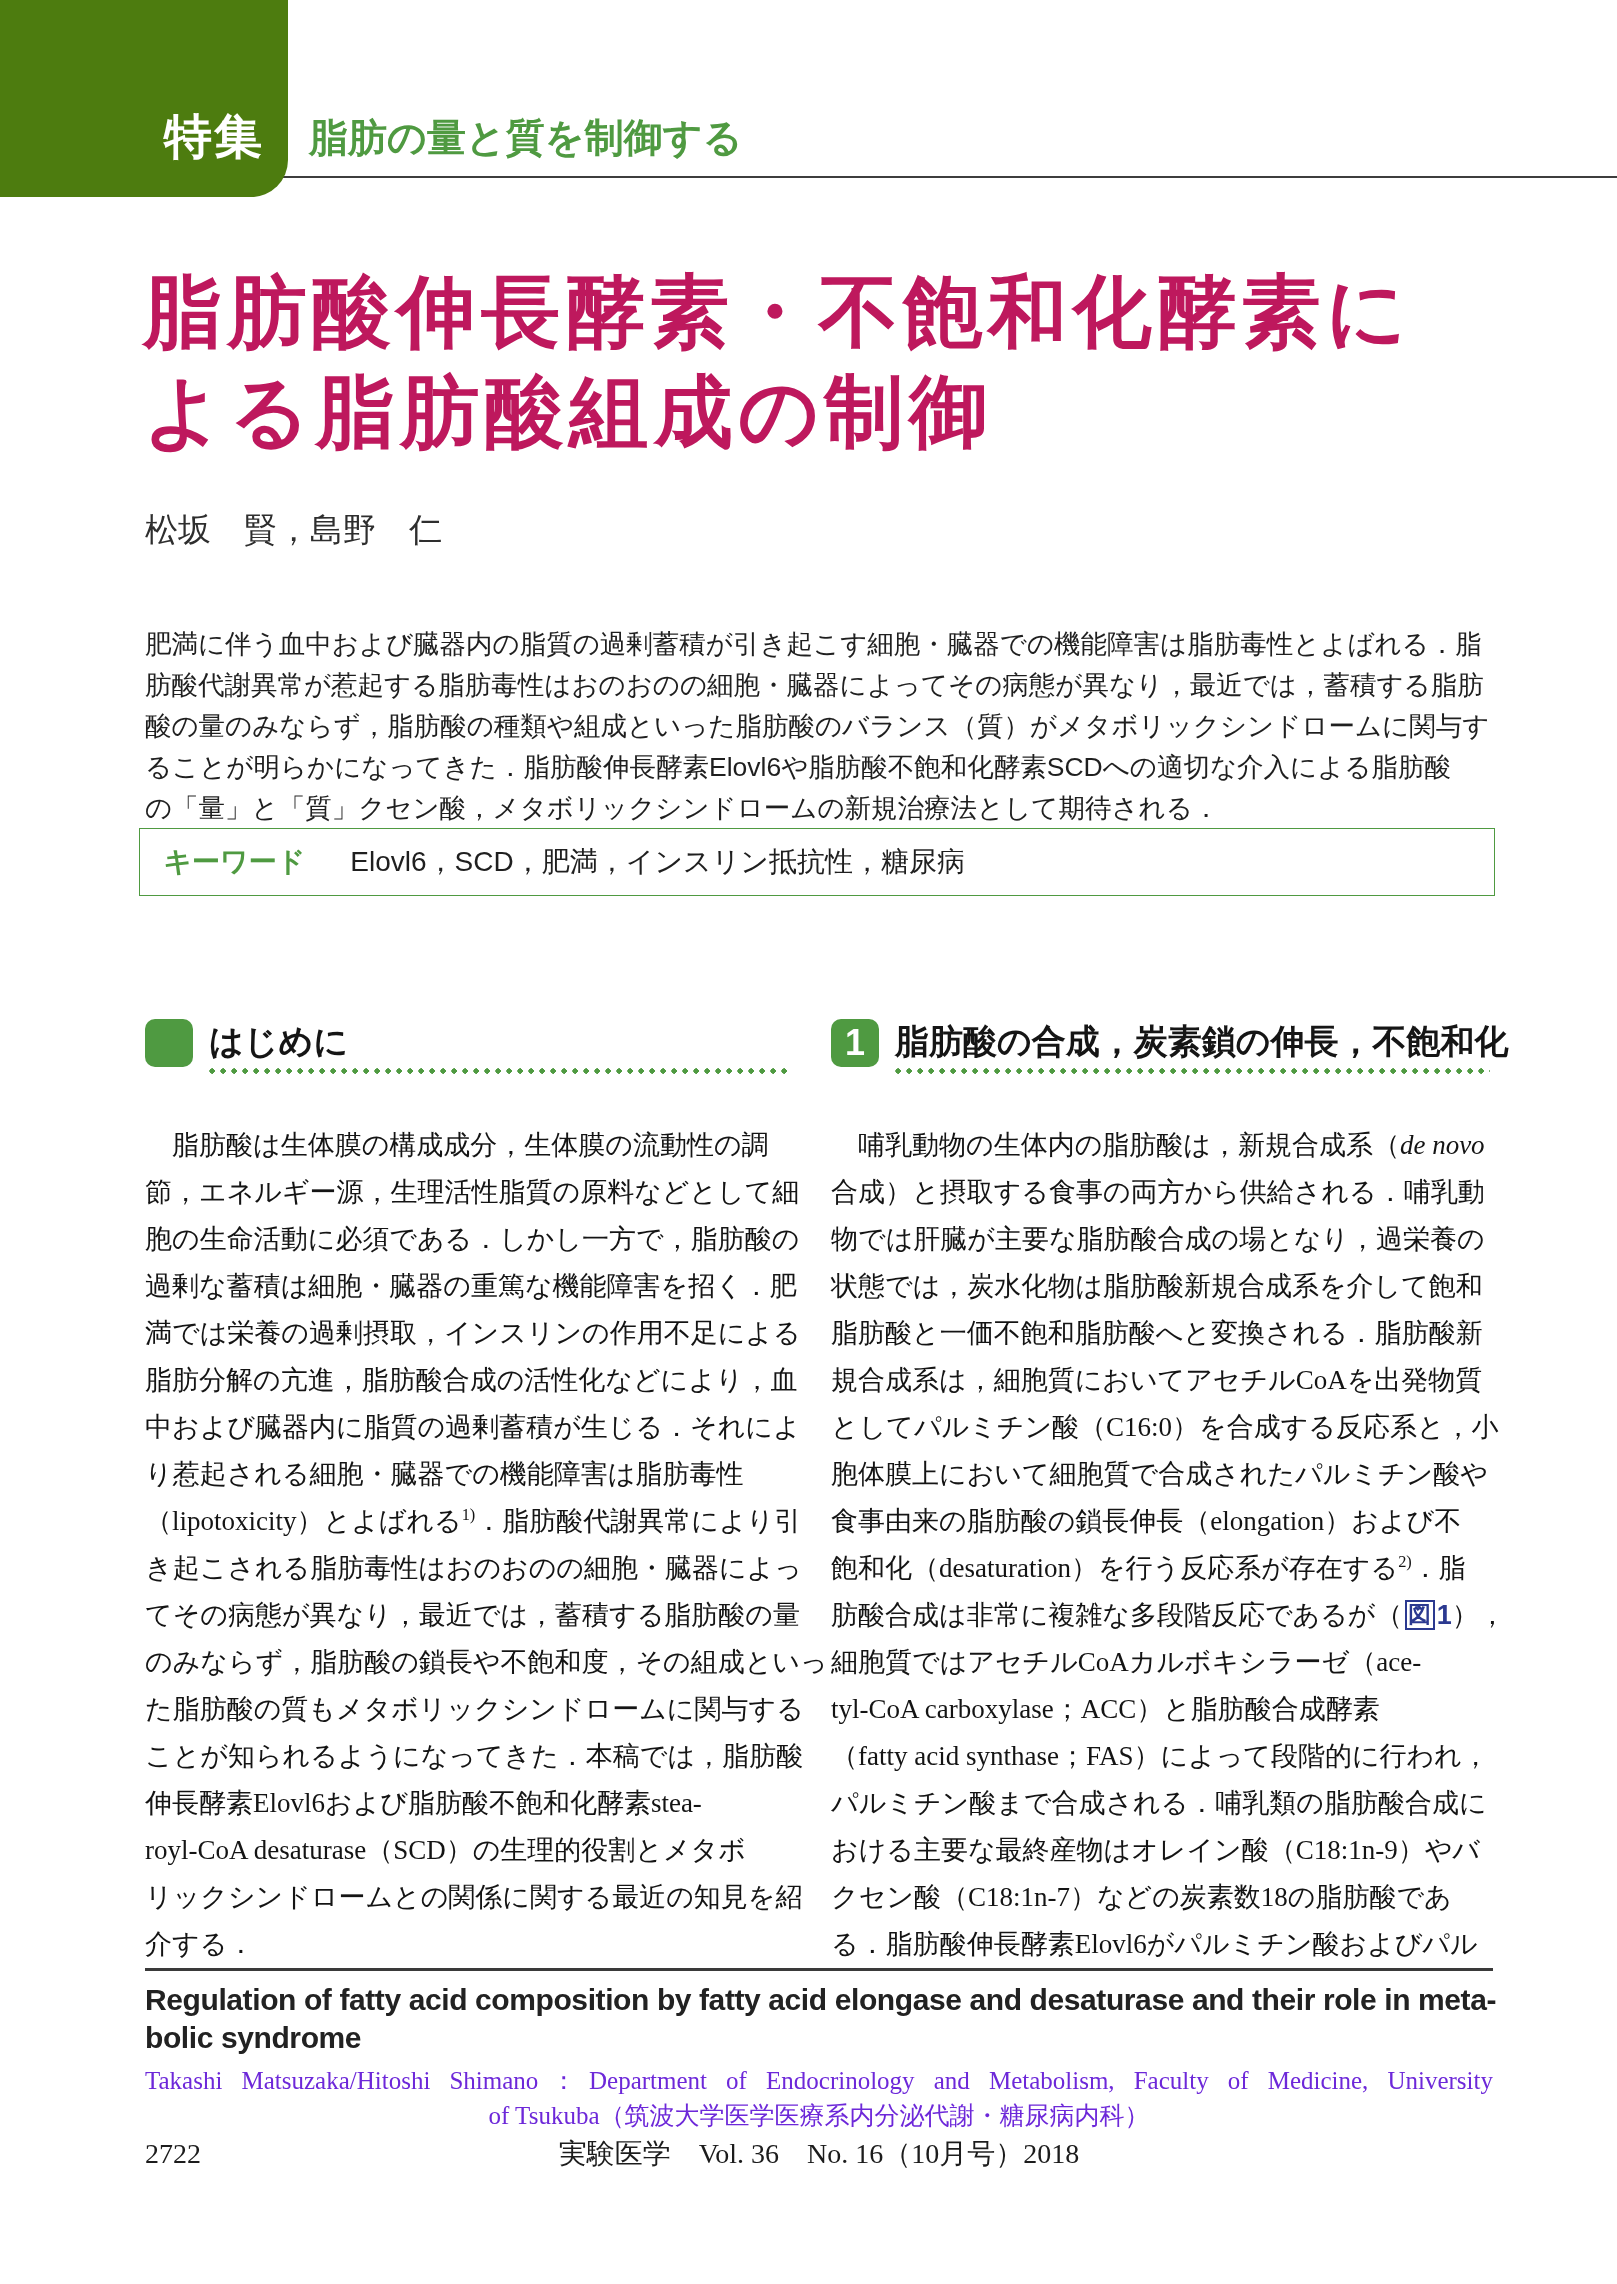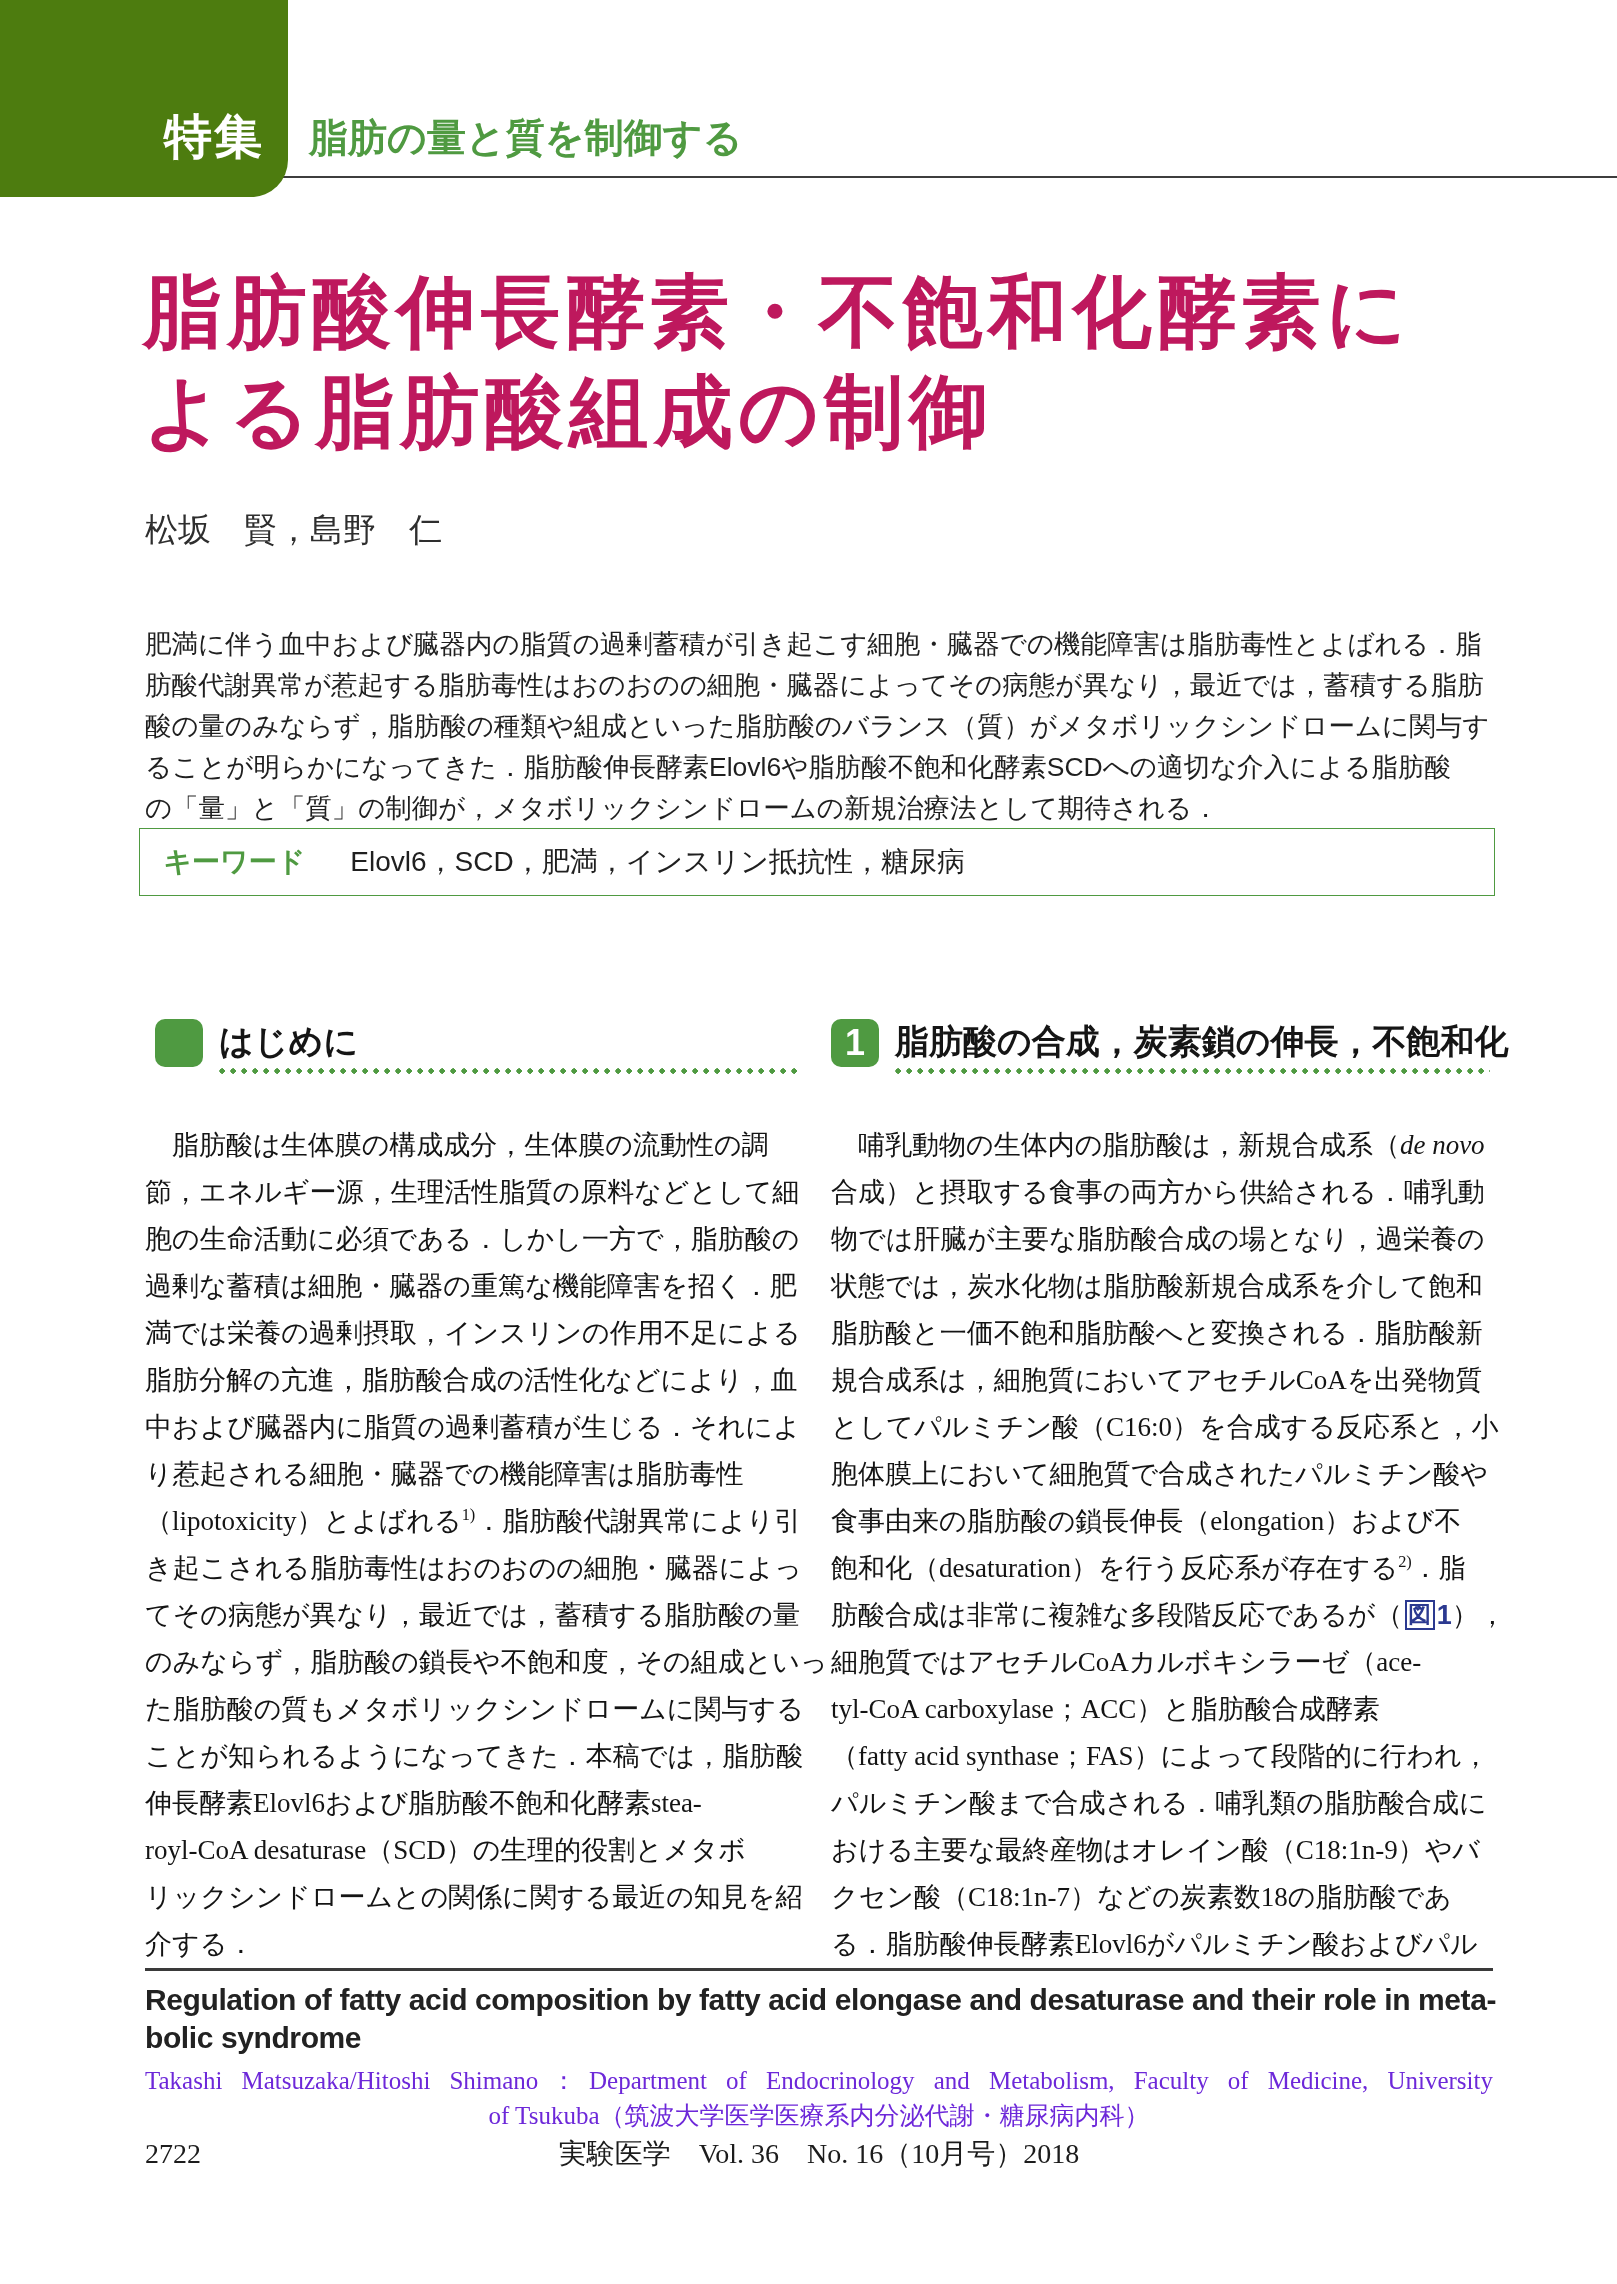--- a/index.html
+++ b/index.html
@@ -58,21 +58,21 @@
     box-sizing:border-box;border:1.6px solid #4f9a41;
     display:flex;align-items:center;
     font-family:"Liberation Sans","DejaVu Sans",sans-serif;font-size:28px;
   }
   .keywords-label{color:#4f9a41;font-weight:bold;margin-left:23.4px;white-space:nowrap;}
   .keywords-text{color:#1f1f1f;margin-left:45px;white-space:nowrap;font-feature-settings:"halt" 1;}
   
   .sec-header{
     position:absolute;top:1019px;height:50px;
   }
-  .sec-header.left{left:155px;width:645px;}
+  .sec-header.left{left:145px;width:645px;}
   .sec-header.right{left:831px;width:659px;}
   .sec-badge{
     position:absolute;left:0;top:0;width:48px;height:48px;
     background:#4f9a41;border-radius:10px;
     color:#ffffff;font-family:"Liberation Sans","DejaVu Sans",sans-serif;
     font-weight:bold;font-size:36px;line-height:48px;text-align:center;
   }
   .sec-heading{
     position:absolute;left:64px;top:1.6px;
     font-family:"Liberation Sans","DejaVu Sans",sans-serif;
@@ -145,21 +145,21 @@
     <div>よる脂肪酸組成の制御</div>
   </div>
 
   <div class="authors">松坂　賢，島野　仁</div>
 
   <div class="abstract">
       <div class="tline"><span>肥満に伴う血中および臓器内の脂質の過剰蓄積が引き起こす細胞・臓器での機能障害は脂肪毒性とよばれる．脂</span></div>
       <div class="tline"><span>肪酸代謝異常が惹起する脂肪毒性はおのおのの細胞・臓器によってその病態が異なり，最近では，蓄積する脂肪</span></div>
       <div class="tline"><span>酸の量のみならず，脂肪酸の種類や組成といった脂肪酸のバランス（質）がメタボリックシンドロームに関与す</span></div>
       <div class="tline"><span>ることが明らかになってきた．脂肪酸伸長酵素Elovl6や脂肪酸不飽和化酵素SCDへの適切な介入による脂肪酸</span></div>
-      <div class="tline"><span>の「量」と「質」の制御が，メタボリックシンドロームの新規治療法として期待される．</span></div>
+      <div class="tline"><span>の「量」と「質」クセン酸，メタボリックシンドロームの新規治療法として期待される．</span></div>
     </div>
 
   <div class="keywords-box">
     <span class="keywords-label">キーワード</span>
     <span class="keywords-text">Elovl6，SCD，肥満，インスリン抵抗性，糖尿病</span>
   </div>
 
   <div class="sec-header left">
     <div class="sec-badge"></div>
     <div class="sec-heading">はじめに</div>

